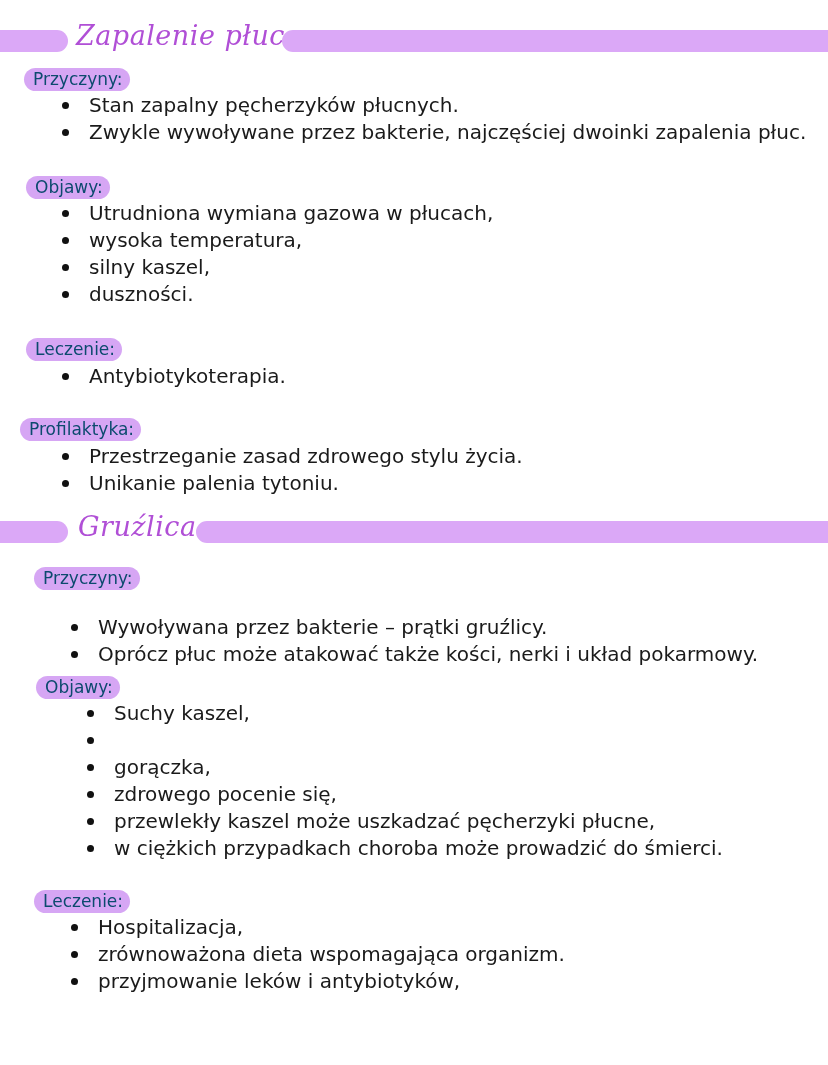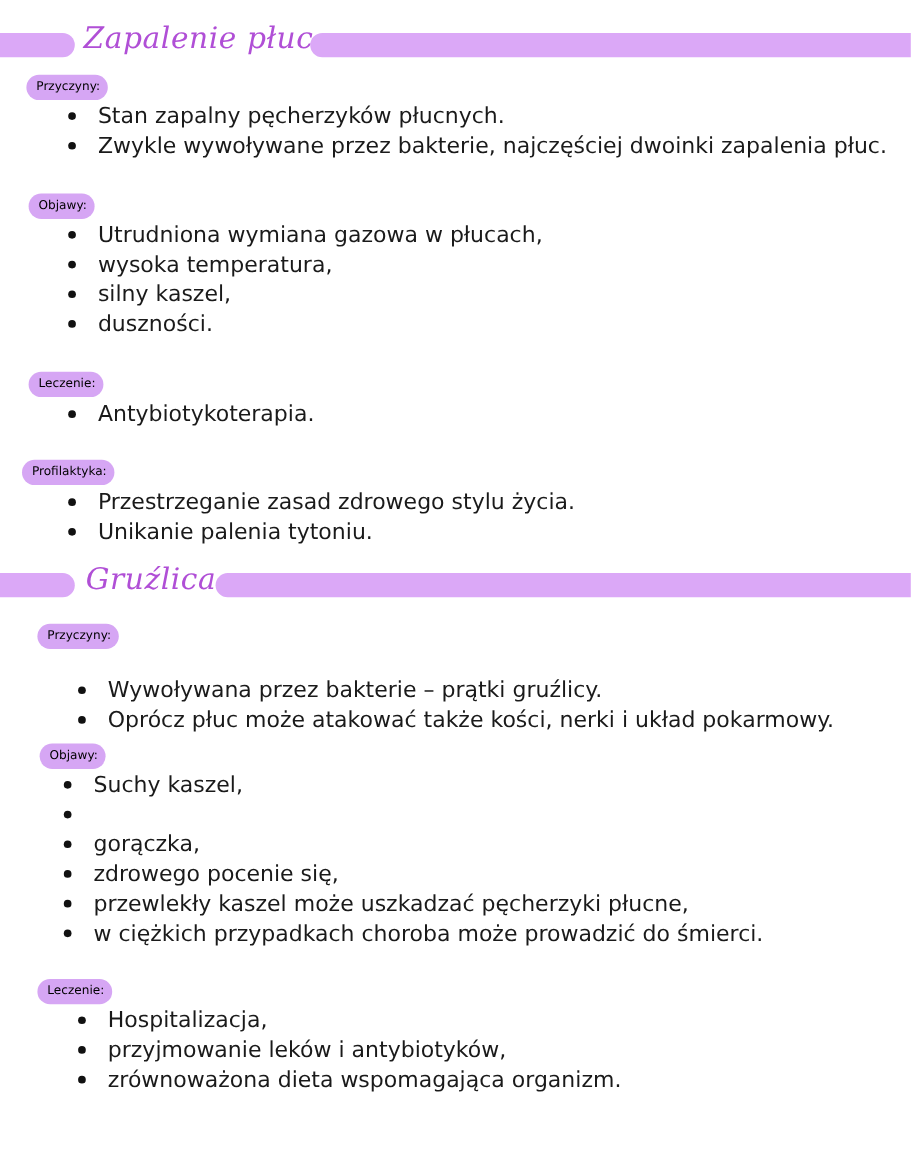--- a/index.html
+++ b/index.html
@@ -15,21 +15,21 @@
     .banner .bar-right {
       position: absolute; top: 4px; height: 22px; right: -20px;
       background: #dba8f7; border-radius: 13px 0 0 13px;
     }
     .banner .title {
       position: absolute; top: -6px; font-family: "DejaVu Serif", serif; font-style: italic;
       font-size: 27px; color: #b04fd6; letter-spacing: 0.5px; white-space: nowrap;
     }
     .label {
       position: absolute; background: #d6a6f4; border-radius: 12px;
-      padding: 1px 7px 2px 9px; font-size: 11px; color: #000000; line-height: 20px;
+      padding: 1px 7px 2px 9px; font-size: 17px; color: #0c4a6e; line-height: 20px;
     }
     ul.items { position: absolute; margin: 0; padding: 0; list-style: none; }
     ul.items li {
       position: relative; height: 27px; line-height: 22px; font-size: 20px;
       padding-left: 27px; white-space: nowrap;
     }
     ul.items li .dot {
       position: absolute; left: 0; top: 8px; width: 7px; height: 7px; border-radius: 50%; background: #111;
     }
   </style>
@@ -73,27 +73,27 @@
   <div class="bar-right" style="left:196px;"></div>
 </div>
 
 <div class="label" style="left:34px;top:567px;">Przyczyny:</div>
 <ul class="items" style="left:71px;top:616px;">
   <li><span class="dot"></span><span>Wywoływana przez bakterie – prątki gruźlicy.</span></li>
   <li><span class="dot"></span><span>Oprócz płuc może atakować także kości, nerki i układ pokarmowy.</span></li>
 </ul>
 
 <div class="label" style="left:36px;top:676px;">Objawy:</div>
-<ul class="items" style="left:58px;top:702px;">
+<ul class="items" style="left:87px;top:702px;">
   <li><span class="dot"></span><span>Suchy kaszel,</span></li>
   <li><span class="dot"></span></li>
   <li><span class="dot"></span><span>gorączka,</span></li>
   <li><span class="dot"></span><span>zdrowego pocenie się,</span></li>
   <li><span class="dot"></span><span>przewlekły kaszel może uszkadzać pęcherzyki płucne,</span></li>
   <li><span class="dot"></span><span>w ciężkich przypadkach choroba może prowadzić do śmierci.</span></li>
 </ul>
 
 <div class="label" style="left:34px;top:890px;">Leczenie:</div>
 <ul class="items" style="left:71px;top:916px;">
   <li><span class="dot"></span><span>Hospitalizacja,</span></li>
+  <li><span class="dot"></span><span>zrównoważona dieta wspomagająca organizm.</span></li>
   <li><span class="dot"></span><span>przyjmowanie leków i antybiotyków,</span></li>
-  <li><span class="dot"></span><span>zrównoważona dieta wspomagająca organizm.</span></li>
 </ul>
 
 </body></html>

